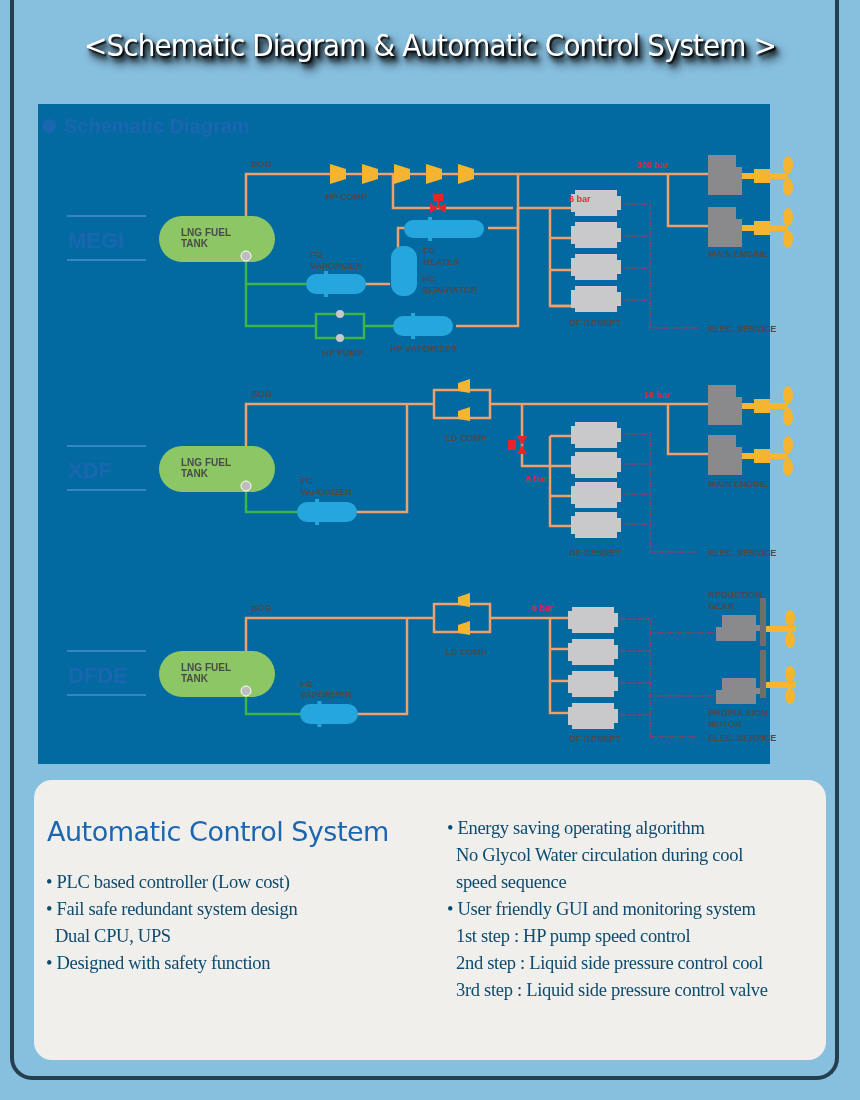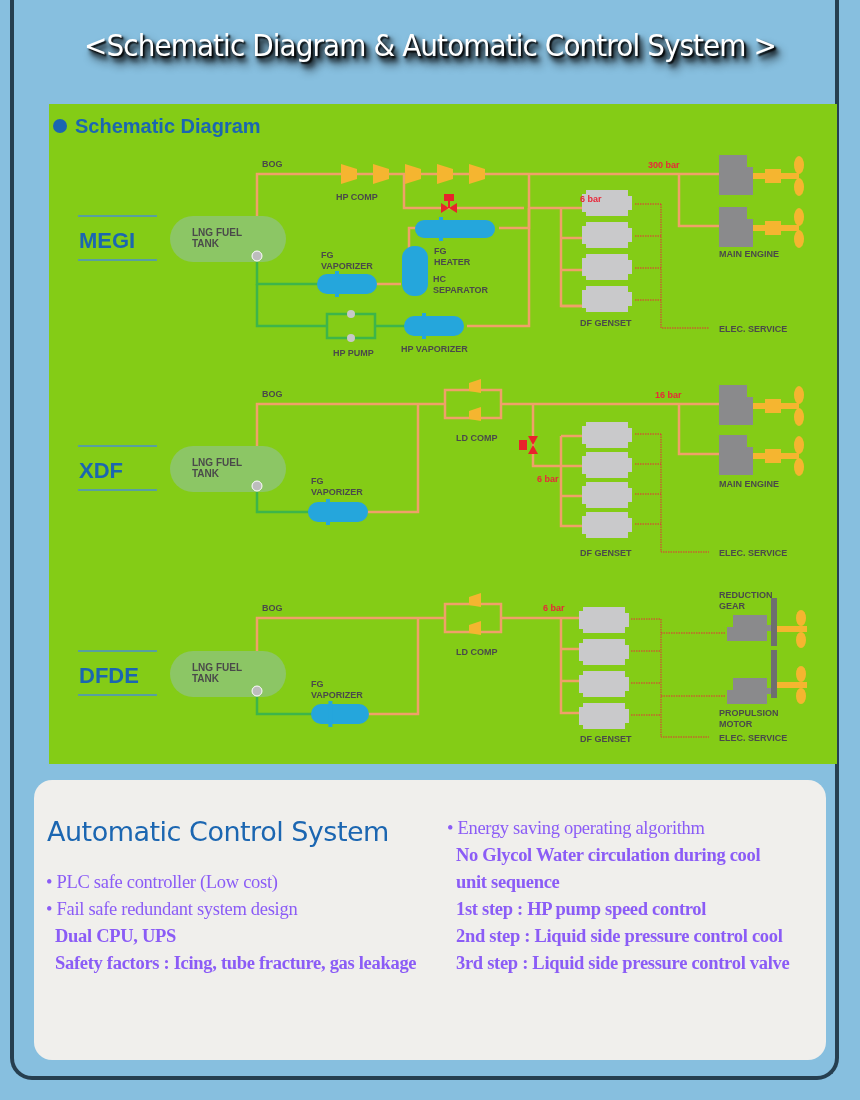--- a/index.html
+++ b/index.html
@@ -1,26 +1,26 @@
 <!DOCTYPE html>
 <html><head>
 <meta charset="utf-8">
 <style>
   html,body{margin:0;padding:0;}
   body{width:860px;height:1100px;background:#87bfdf;position:relative;overflow:hidden;font-family:"Liberation Sans",sans-serif;}
   .frame{position:absolute;left:10px;top:-20px;width:829px;height:1100px;border:4px solid #263f50;border-top:none;border-radius:0 0 22px 22px;box-sizing:border-box;}
   .main-title{position:absolute;left:0;top:28px;width:860px;text-align:center;font-family:"DejaVu Sans",sans-serif;font-size:30px;color:#fff;letter-spacing:-1px;
     text-shadow:2px 2px 2px #000,4px 5px 6px #000,6px 8px 10px #000;transform:scaleX(0.93);}
-  .diagram-panel{position:absolute;left:49px;top:104px;width:788px;height:660px;background:#84cc16;}
+  .diagram-panel{position:absolute;left:38px;top:104px;width:732px;height:660px;background:#0369a1;}
   .diagram-panel svg{position:absolute;left:0;top:0;}
   .acs-panel{position:absolute;left:34px;top:780px;width:792px;height:280px;background:#f0efec;border-radius:18px;}
   .acs-title{position:absolute;left:13px;top:36px;font-family:"DejaVu Sans",sans-serif;font-size:27px;color:#1b66b1;letter-spacing:-0.5px;}
-  .acs-col{position:absolute;font-family:"Liberation Serif",serif;font-size:18.5px;color:#8b5cf6;line-height:27px;letter-spacing:-0.3px;}
+  .acs-col{position:absolute;font-family:"Liberation Serif",serif;font-size:18.5px;color:#0c4a6e;line-height:27px;letter-spacing:-0.3px;}
   .acs-col .line{white-space:nowrap;}
-  .acs-col .sub{padding-left:9px;font-weight:bold;}
+  .acs-col .sub{padding-left:9px;}
   .col-left{left:12px;top:89px;}
   .col-right{left:413px;top:35px;}
 </style>
 </head>
 <body>
 
 <div class="frame"></div>
 <div class="main-title">&lt;Schematic Diagram &amp; Automatic Control System &gt;</div>
 
 <div class="diagram-panel">
@@ -211,26 +211,27 @@
       <text x="670" y="505" font-family="&quot;Liberation Sans&quot;, sans-serif" font-size="9" font-weight="bold" fill="#4a4a4a">GEAR</text>
       <text x="670" y="612" font-family="&quot;Liberation Sans&quot;, sans-serif" font-size="9" font-weight="bold" fill="#4a4a4a">PROPULSION</text>
       <text x="670" y="623" font-family="&quot;Liberation Sans&quot;, sans-serif" font-size="9" font-weight="bold" fill="#4a4a4a">MOTOR</text>
       <text x="670" y="637" font-family="&quot;Liberation Sans&quot;, sans-serif" font-size="9" font-weight="bold" fill="#4a4a4a">ELEC. SERVICE</text>
     </svg>
 </div>
 
 <div class="acs-panel">
   <div class="acs-title">Automatic  Control System</div>
   <div class="acs-col col-left" id="acs-left">
-      <div class="line">• PLC safe controller (Low cost)</div>
+      <div class="line">• PLC based controller (Low cost)</div>
       <div class="line">• Fail safe redundant system design</div>
       <div class="line sub">Dual CPU, UPS</div>
-      <div class="line sub">Safety factors : Icing, tube fracture, gas leakage</div>
+      <div class="line">• Designed with safety function</div>
     </div>
   <div class="acs-col col-right" id="acs-right">
       <div class="line">• Energy saving operating algorithm</div>
       <div class="line sub">No Glycol Water circulation during cool</div>
-      <div class="line sub">unit sequence</div>
+      <div class="line sub">speed sequence</div>
+      <div class="line">• User friendly GUI and monitoring system</div>
       <div class="line sub">1st step : HP pump speed control</div>
       <div class="line sub">2nd step : Liquid side pressure control cool</div>
       <div class="line sub">3rd step : Liquid side pressure control valve</div>
     </div>
 </div>
 
 </body></html>

